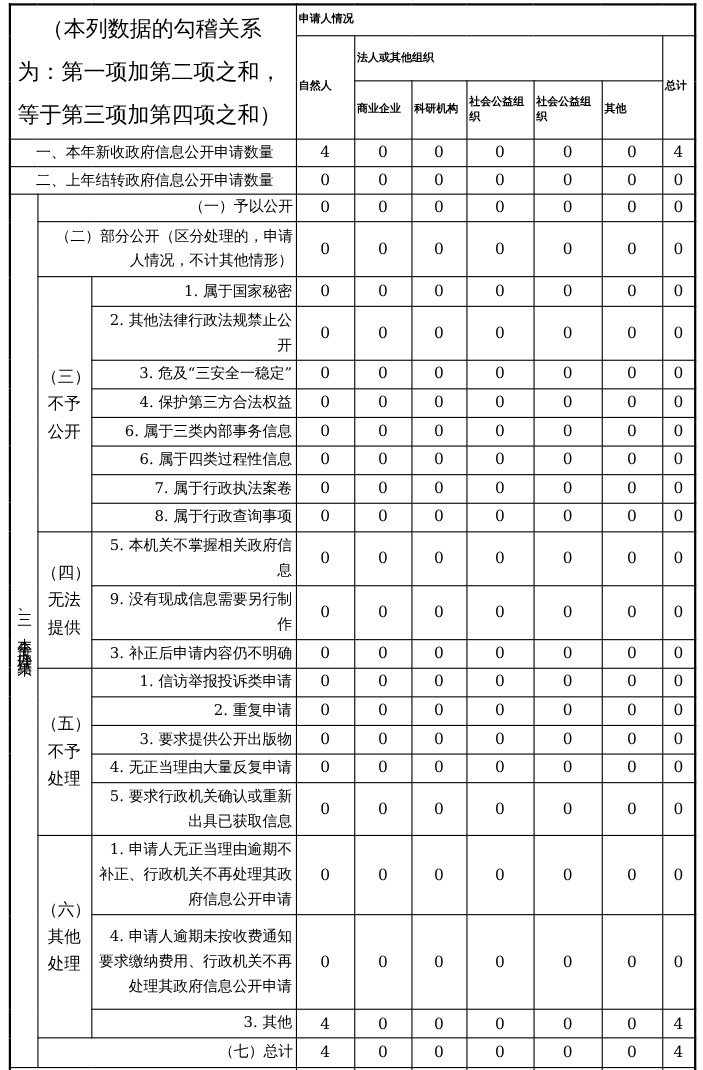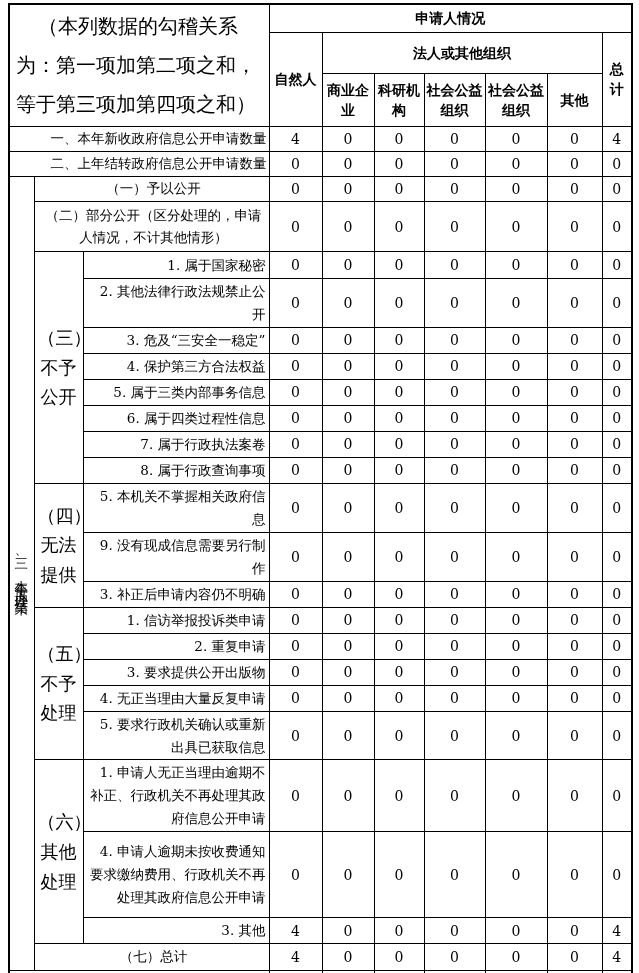--- a/index.html
+++ b/index.html
@@ -19,54 +19,54 @@
     border: 2px solid #000;
   }
   td {
     border: 1px solid #000;
     overflow: hidden;
     vertical-align: middle;
     box-sizing: border-box;
   }
   
   td.h {
-    font-size: 14px;
+    font-size: 10px;
     font-weight: bold;
-    text-align: center;
+    text-align: left;
     line-height: 1.45;
     padding: 1px 2px;
   }
   
   td.note {
     font-size: 20px;
     font-family: "DejaVu Serif", serif;
     text-align: left;
     line-height: 1.95;
     padding: 2px 8px 2px 6px;
     text-indent: 1.1em;
     font-weight: normal;
   }
   
   td.rowlabel {
     font-size: 13.5px;
     font-family: Liberation Serif, serif;
-    text-align: right;
+    text-align: center;
     padding: 1px 2px 1px 5px;
     line-height: 1.5;
   }
   
   td.glabel {
     font-size: 13.5px;
     font-family: "DejaVu Serif", serif;
-    text-align: center;
+    text-align: right;
     padding: 1px 2px 1px 6px;
     line-height: 1.6;
   }
   td.gnarrow {
-    font-size: 18px;
+    font-size: 15px;
     font-family: "DejaVu Serif", serif;
     text-align: center;
     padding: 1px 3px;
     line-height: 1.65;
     margin-top: 28px;
   }
   
   td.item {
     font-size: 13.5px;
     font-family: "DejaVu Serif", serif;
@@ -213,21 +213,21 @@
     <td class="item">4. 保护第三方合法权益</td>
   <td class="v">0</td>
         <td class="v">0</td>
         <td class="v">0</td>
         <td class="v">0</td>
         <td class="v">0</td>
         <td class="v">0</td>
         <td class="v">0</td>
       </tr>
   <tr style="height:26px">
-    <td class="item">5. 属于三类内部事务信息</td>
+    <td class="item">6. 属于三类内部事务信息</td>
   <td class="v">0</td>
         <td class="v">0</td>
         <td class="v">0</td>
         <td class="v">0</td>
         <td class="v">0</td>
         <td class="v">0</td>
         <td class="v">0</td>
       </tr>
   <tr style="height:26px">
     <td class="item">6. 属于四类过程性信息</td>

